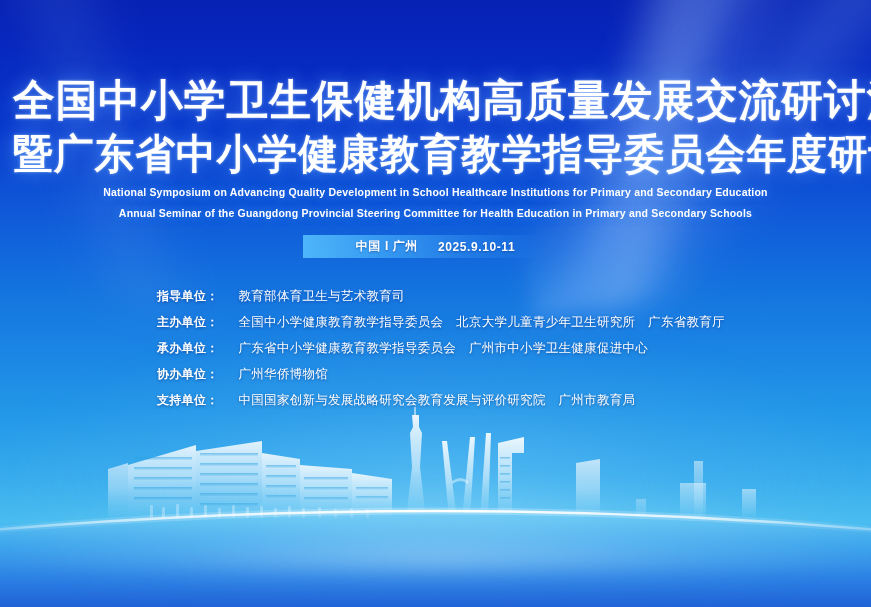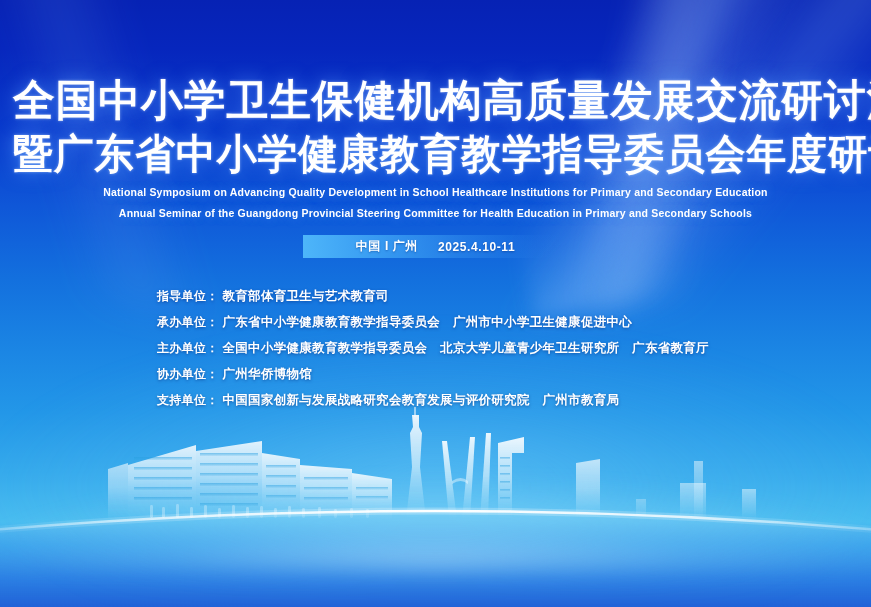--- a/index.html
+++ b/index.html
@@ -156,23 +156,23 @@
   .org-label {
     color: #ffffff;
     font-size: 12px;
     font-weight: bold;
     letter-spacing: 0.3px;
     text-shadow: 0 1px 3px rgba(0,30,110,0.5);
   }
   .org-value {
     color: #ffffff;
     font-size: 12.5px;
-    font-weight: bold;
+    font-weight: normal;
     letter-spacing: 0.3px;
-    margin-left: 4px;
+    margin-left: 20px;
     text-shadow: 0 1px 3px rgba(0,30,110,0.5);
   }
 
   
   .skyline {
     position: absolute;
     left: 0; bottom: 0;
     width: 871px;
     height: 200px;
     z-index: 3;
@@ -344,38 +344,38 @@
   <div class="header">
     <div class="title-1">全国中小学卫生保健机构高质量发展交流研讨活动</div>
     <div class="title-2">暨广东省中小学健康教育教学指导委员会年度研讨活动</div>
     <div class="subtitle-en">National Symposium on Advancing Quality Development in School Healthcare Institutions for Primary and Secondary Education</div>
     <div class="subtitle-en" style="margin-top:6px">Annual Seminar of the Guangdong Provincial Steering Committee for Health Education in Primary and Secondary Schools</div>
   </div>
 
   <div class="badge-wrap">
     <div class="badge">
       <span>中国 I 广州</span>
-      <span>2025.4.10-11</span>
+      <span>2025.9.10-11</span>
     </div>
   </div>
 
   <div class="org-list">
     <div class="org-row">
       <span class="org-label">指导单位：</span>
       <span class="org-value">教育部体育卫生与艺术教育司</span>
     </div>
     <div class="org-row">
+      <span class="org-label">主办单位：</span>
+      <span class="org-value">全国中小学健康教育教学指导委员会　北京大学儿童青少年卫生研究所　广东省教育厅</span>
+    </div>
+    <div class="org-row">
       <span class="org-label">承办单位：</span>
       <span class="org-value">广东省中小学健康教育教学指导委员会　广州市中小学卫生健康促进中心</span>
     </div>
     <div class="org-row">
-      <span class="org-label">主办单位：</span>
-      <span class="org-value">全国中小学健康教育教学指导委员会　北京大学儿童青少年卫生研究所　广东省教育厅</span>
-    </div>
-    <div class="org-row">
       <span class="org-label">协办单位：</span>
       <span class="org-value">广州华侨博物馆</span>
     </div>
     <div class="org-row">
       <span class="org-label">支持单位：</span>
       <span class="org-value">中国国家创新与发展战略研究会教育发展与评价研究院　广州市教育局</span>
     </div>
   </div>
 
 </div>

